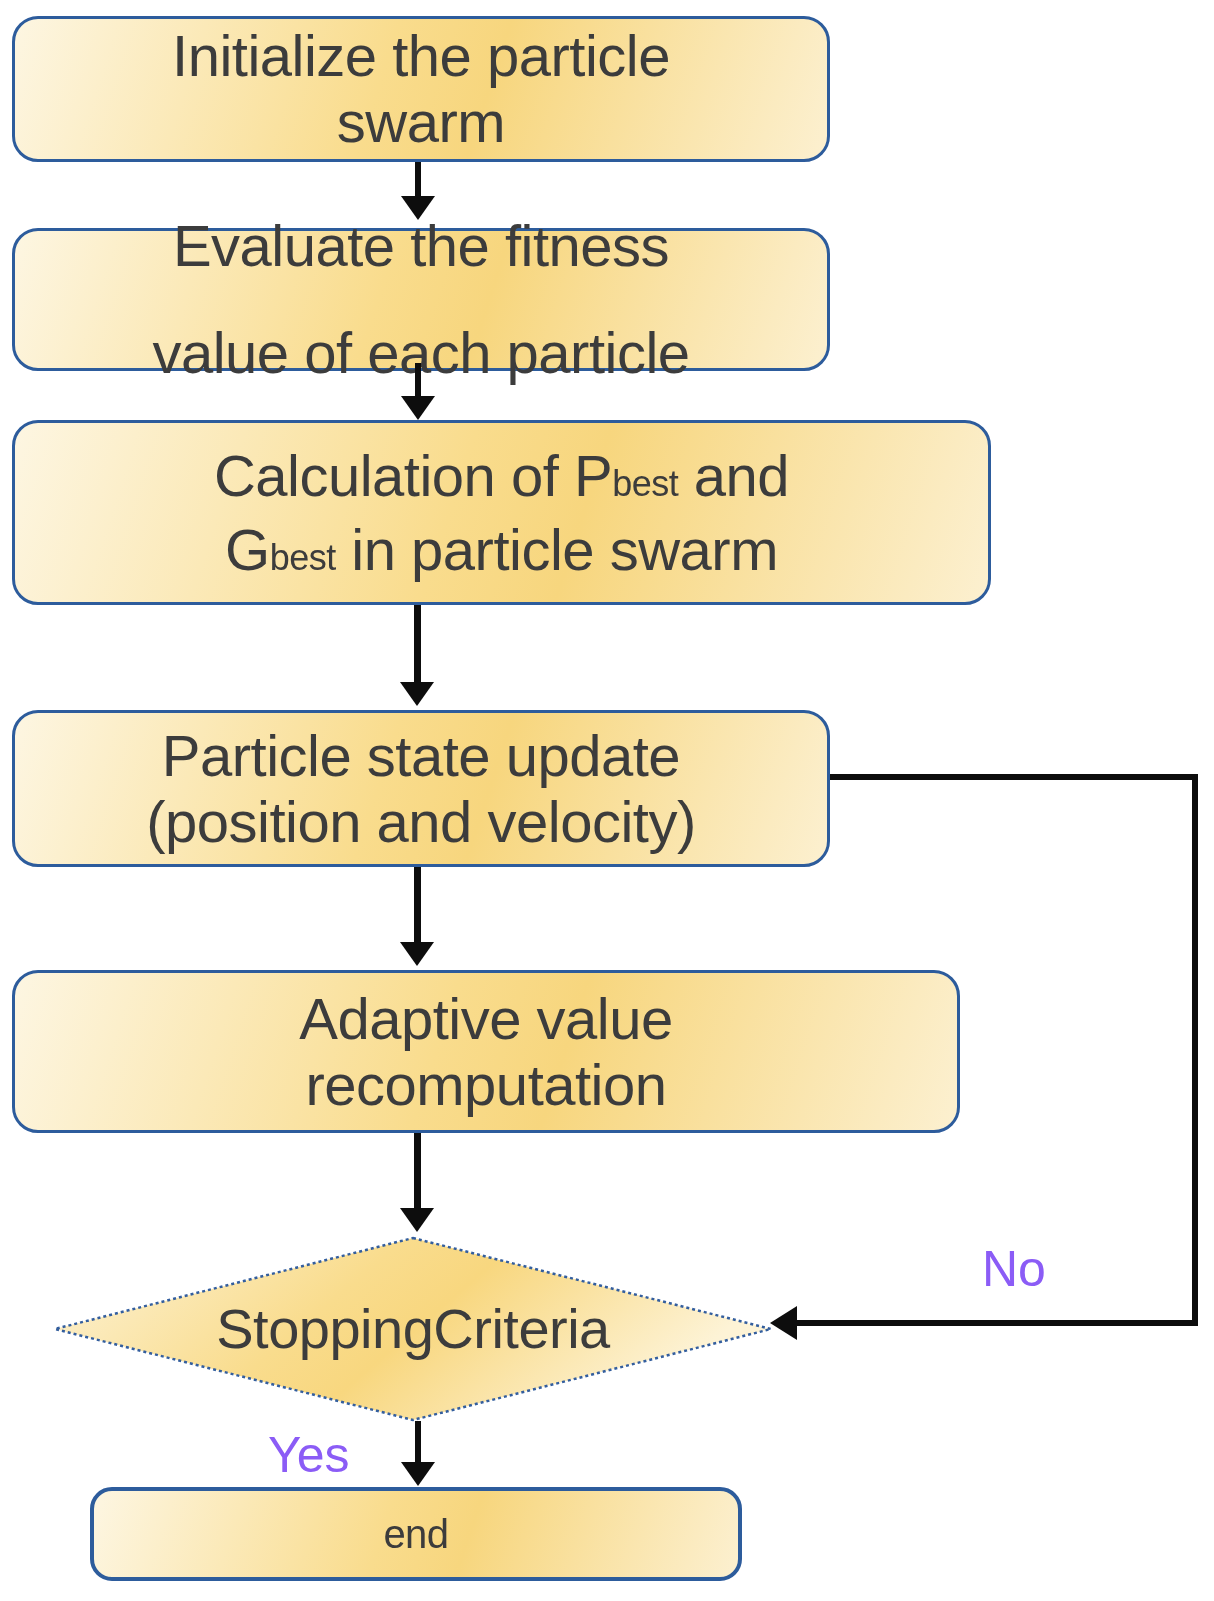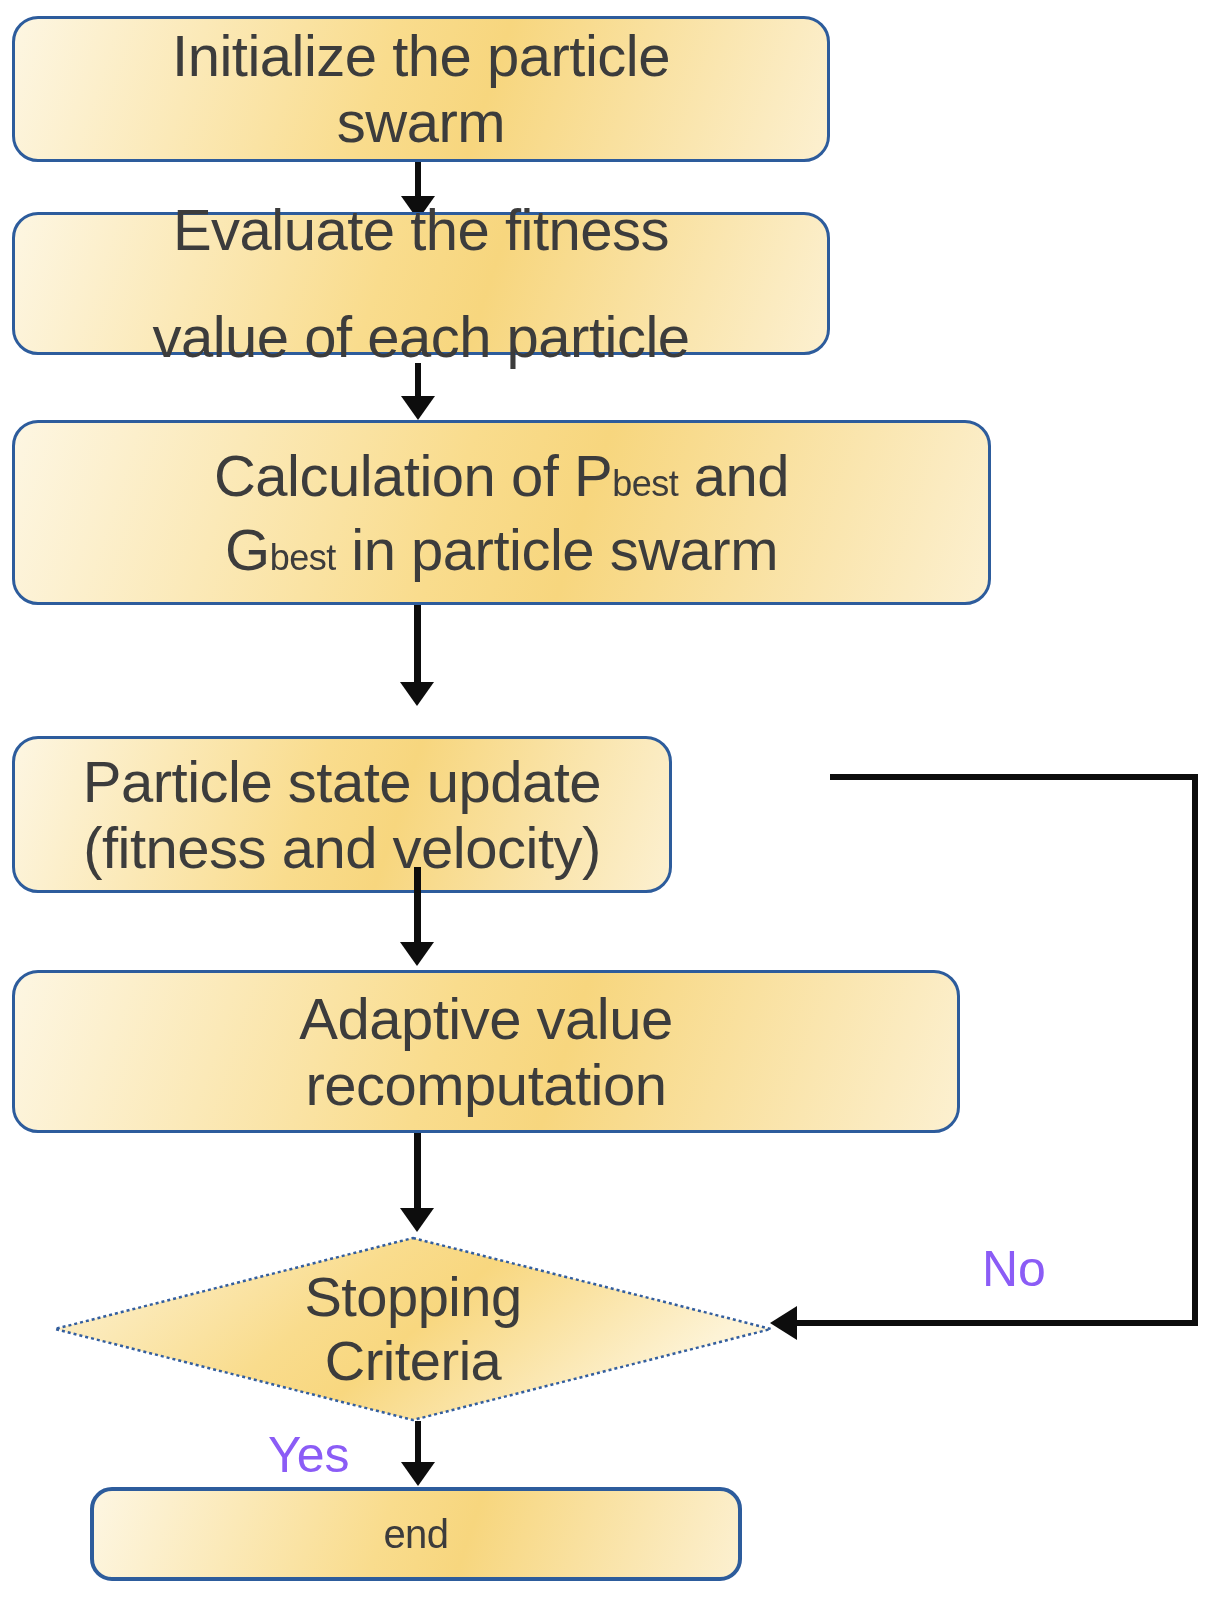--- a/index.html
+++ b/index.html
@@ -48,21 +48,21 @@
     position:absolute;width:0;height:0;
     border-top:17px solid transparent;
     border-bottom:17px solid transparent;
     border-right:27px solid #0d0d0d;
   }
   
   .diamond-wrap{position:absolute;left:52px;top:1236px;width:722px;height:186px;}
   .diamond-wrap svg{position:absolute;left:0;top:0;}
   .diamond-text{
     position:absolute;left:0;top:0;width:100%;height:100%;
-    display:flex;flex-direction:column;align-items:center;justify-content:center;
+    display:flex;flex-direction:row;align-items:center;justify-content:center;
     color:#3c3c3c;font-size:56px;line-height:64px;
     letter-spacing:-0.5px;
   }
   
   .edge-label{
     position:absolute;
     color:#8b5cf6;
     font-size:50px;
     line-height:58px;
     white-space:nowrap;
@@ -75,39 +75,39 @@
 <div class="canvas">
 
   <div class="node" style="left:12px;top:16px;width:818px;height:146px;">
     <div class="tline">Initialize the particle</div>
     <div class="tline">swarm</div>
   </div>
 
   <div class="vline" style="left:415px;top:162px;height:36px;"></div>
   <div class="head-down" style="left:401px;top:196px;"></div>
 
-  <div class="node" style="left:12px;top:212px;width:818px;height:143px;gap:41px;">
+  <div class="node" style="left:12px;top:228px;width:818px;height:143px;gap:41px;">
     <div class="tline">Evaluate the fitness</div>
     <div class="tline">value of each particle</div>
   </div>
 
   <div class="vline" style="left:415px;top:363px;height:35px;"></div>
   <div class="head-down" style="left:401px;top:396px;"></div>
 
   <div class="node box-calc" style="left:12px;top:420px;width:979px;height:185px;">
     <div class="tline"><span>Calculation of P</span><sub class="subsc">best</sub><span> and</span></div>
     <div class="tline"><span>G</span><sub class="subsc">best</sub><span> in particle swarm</span></div>
   </div>
 
   <div class="vline" style="left:414px;top:605px;width:7px;height:79px;"></div>
   <div class="head-down" style="left:400px;top:682px;"></div>
 
-  <div class="node" style="left:12px;top:736px;width:660px;height:157px;">
+  <div class="node" style="left:12px;top:710px;width:818px;height:157px;">
     <div class="tline">Particle state update</div>
-    <div class="tline">(fitness and velocity)</div>
+    <div class="tline">(position and velocity)</div>
   </div>
 
   <div class="vline" style="left:414px;top:867px;width:7px;height:77px;"></div>
   <div class="head-down" style="left:400px;top:942px;"></div>
 
   <div class="node" style="left:12px;top:970px;width:948px;height:163px;">
     <div class="tline">Adaptive value</div>
     <div class="tline">recomputation</div>
   </div>
 

